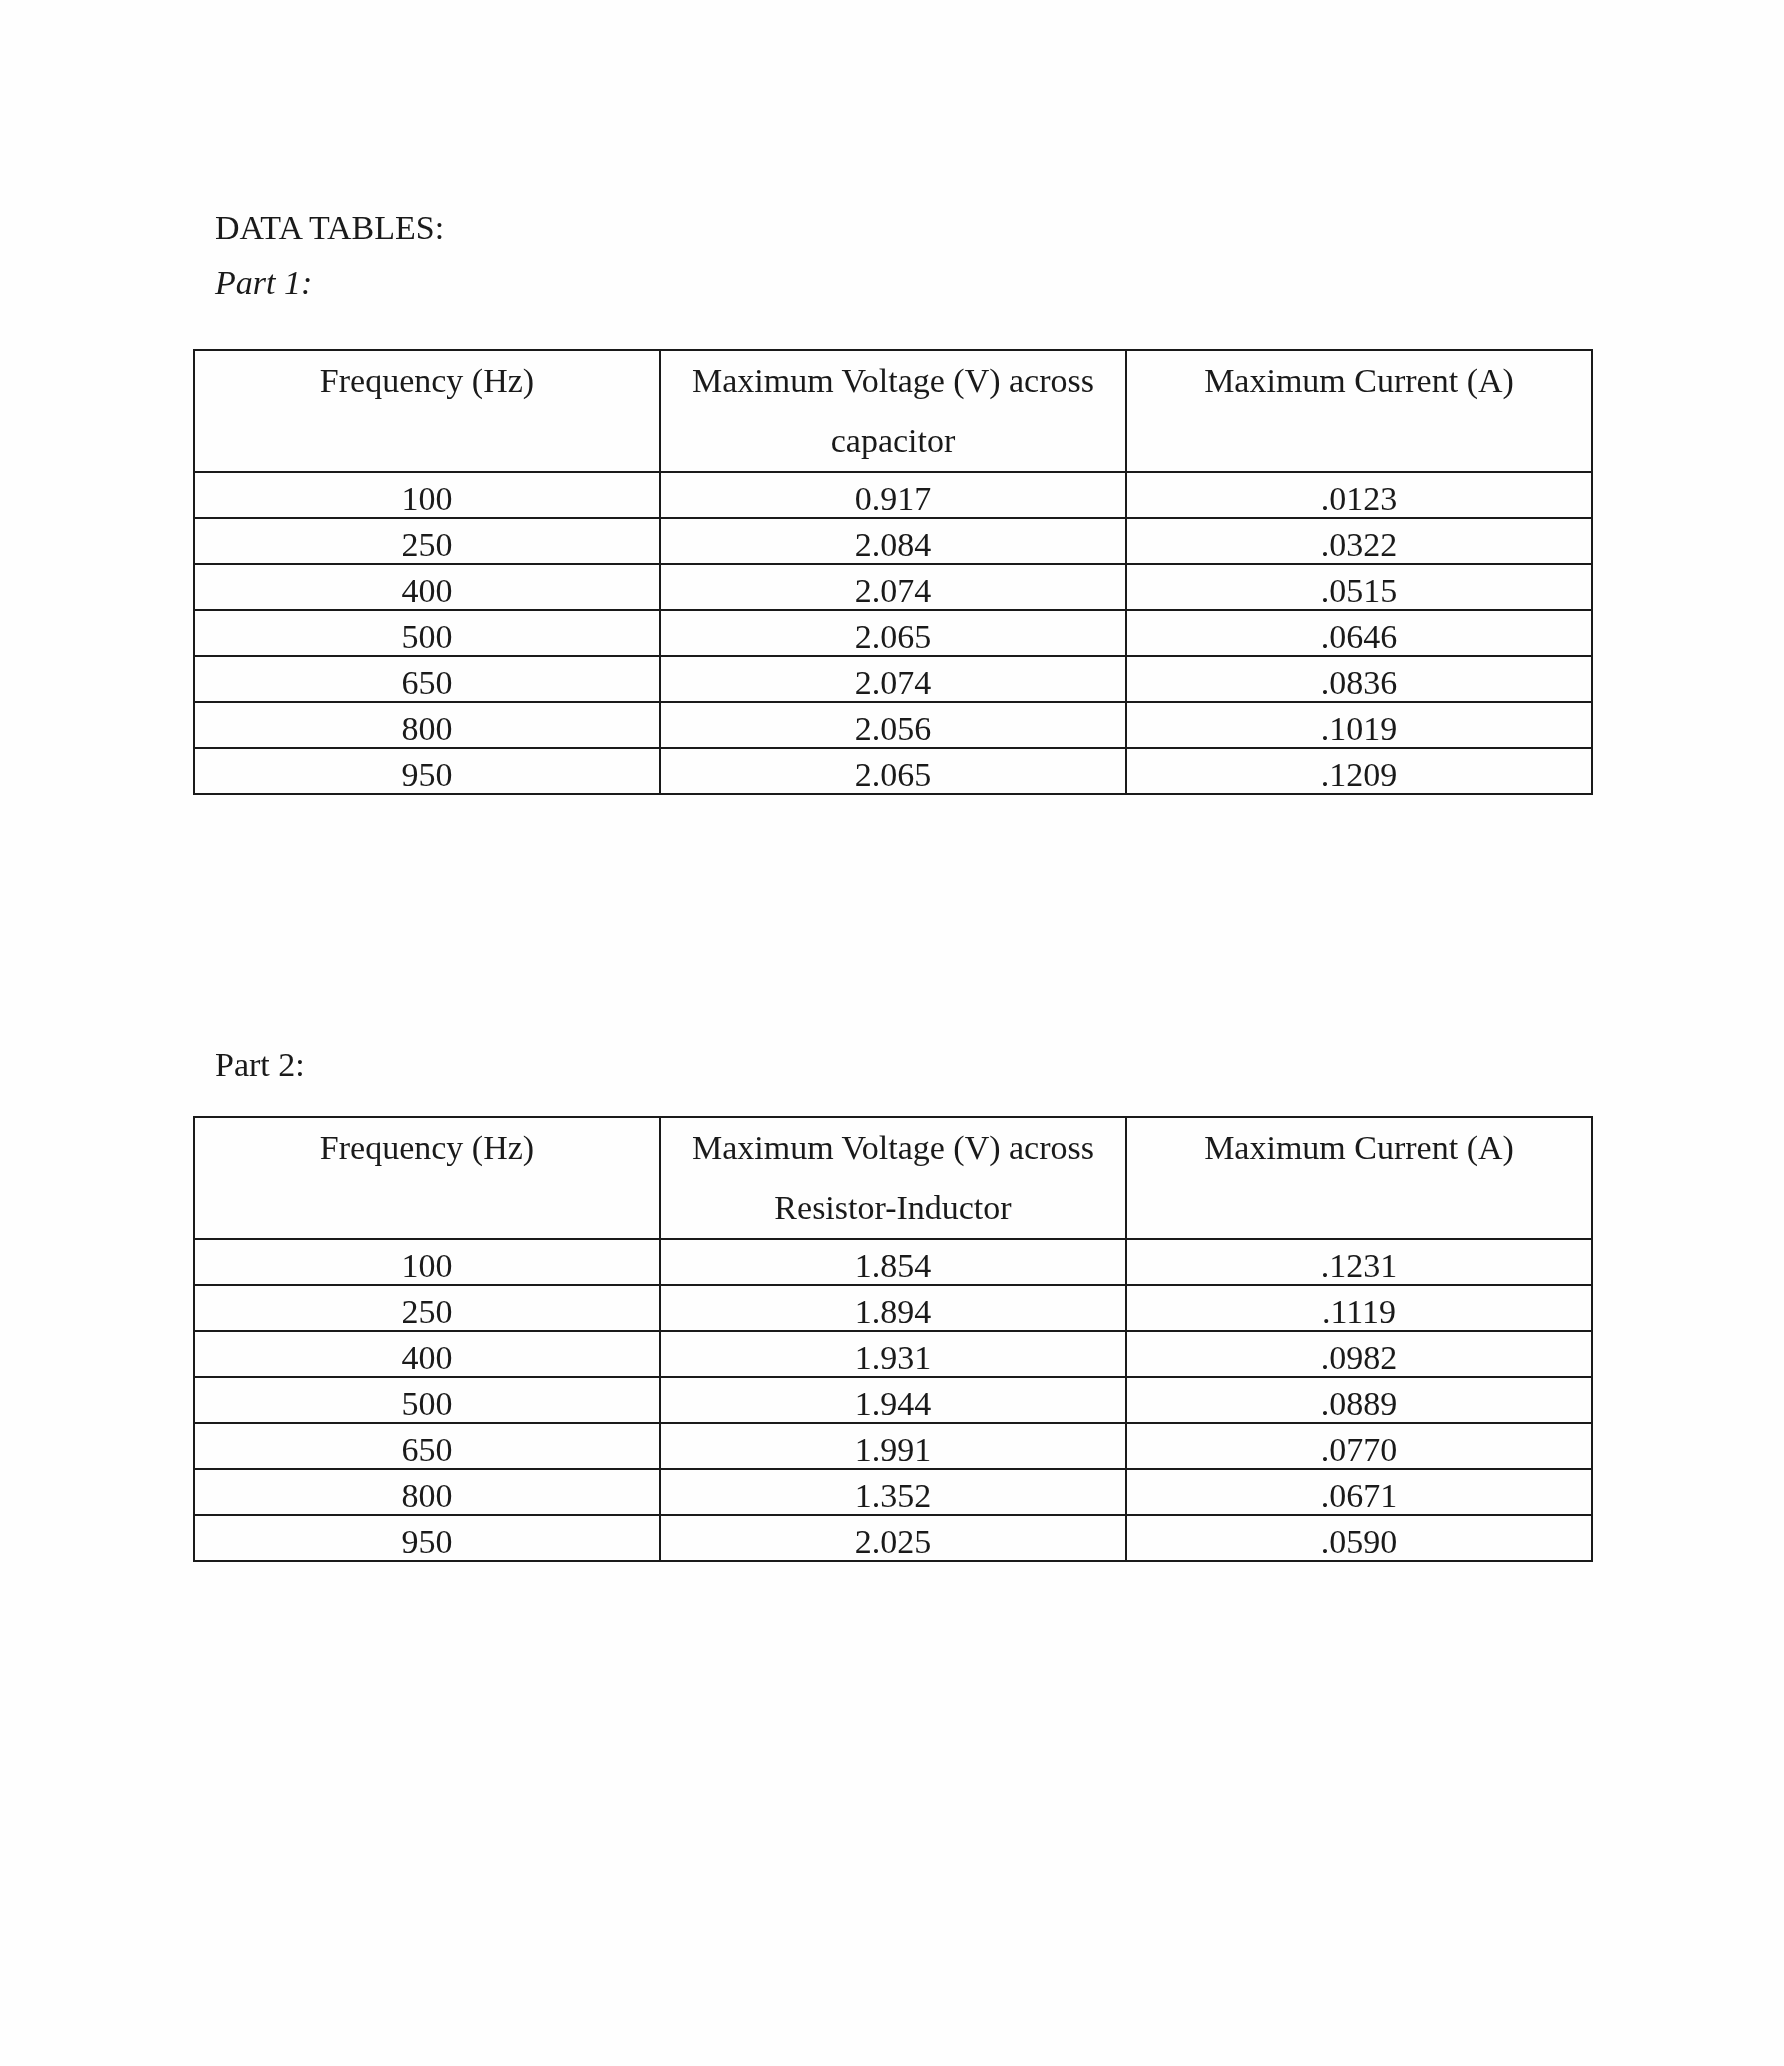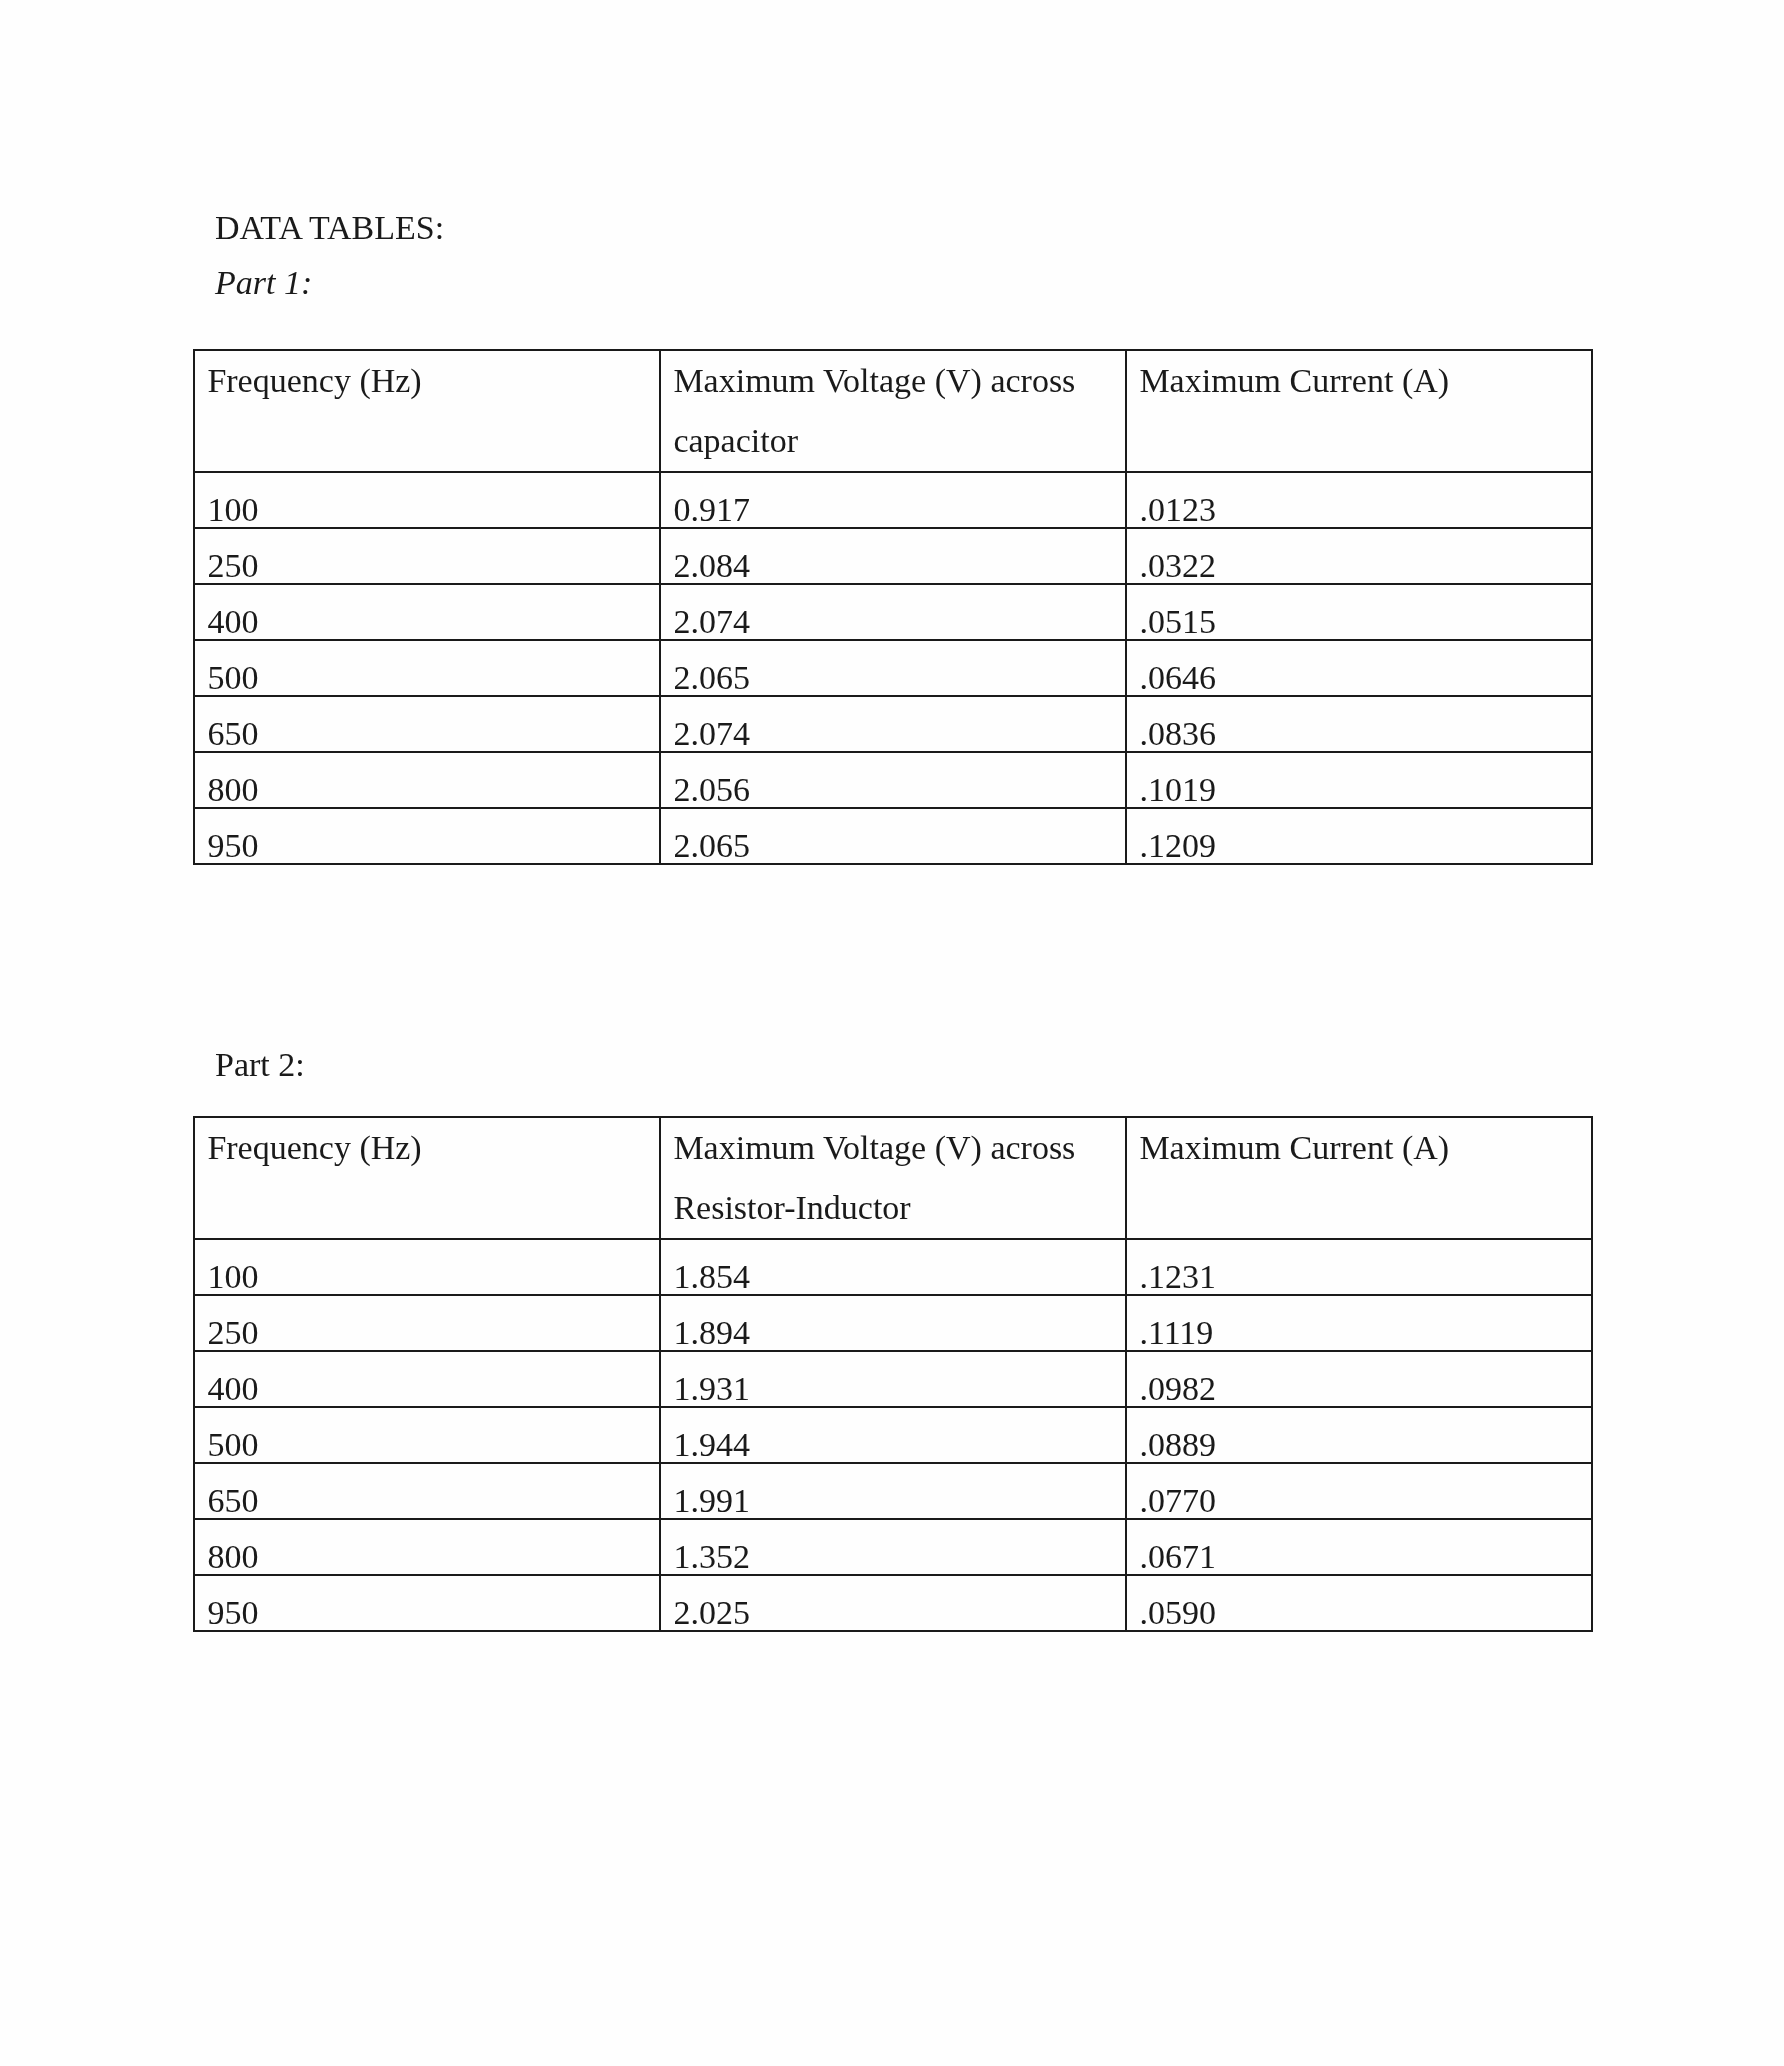--- a/index.html
+++ b/index.html
@@ -36,35 +36,35 @@
     font-size: 34px;
   }
   #table1 { top: 349px; }
   #table2 { top: 1116px; }
 
   table.data-table col { width: 466px; }
 
   table.data-table th,
   table.data-table td {
     border: 2.1px solid #1a1a1a;
-    text-align: left;
+    text-align: center;
     font-weight: normal;
     padding: 0 12.4px;
   }
   table.data-table th {
     height: 120px;
     vertical-align: top;
     line-height: 60px;
     padding-top: 0;
   }
   table.data-table td {
-    height: 53px;
+    height: 46px;
     vertical-align: top;
     line-height: 1;
-    padding-top: 20px;
+    padding-top: 9px;
     box-sizing: border-box;
     margin-top: 40px;
   }
 </style>
 </head>
 <body>
 
 <h1 id="doc-title" class="text-line">DATA TABLES:</h1>
 
 <p id="part1-label" class="text-line">Part 1:</p>

